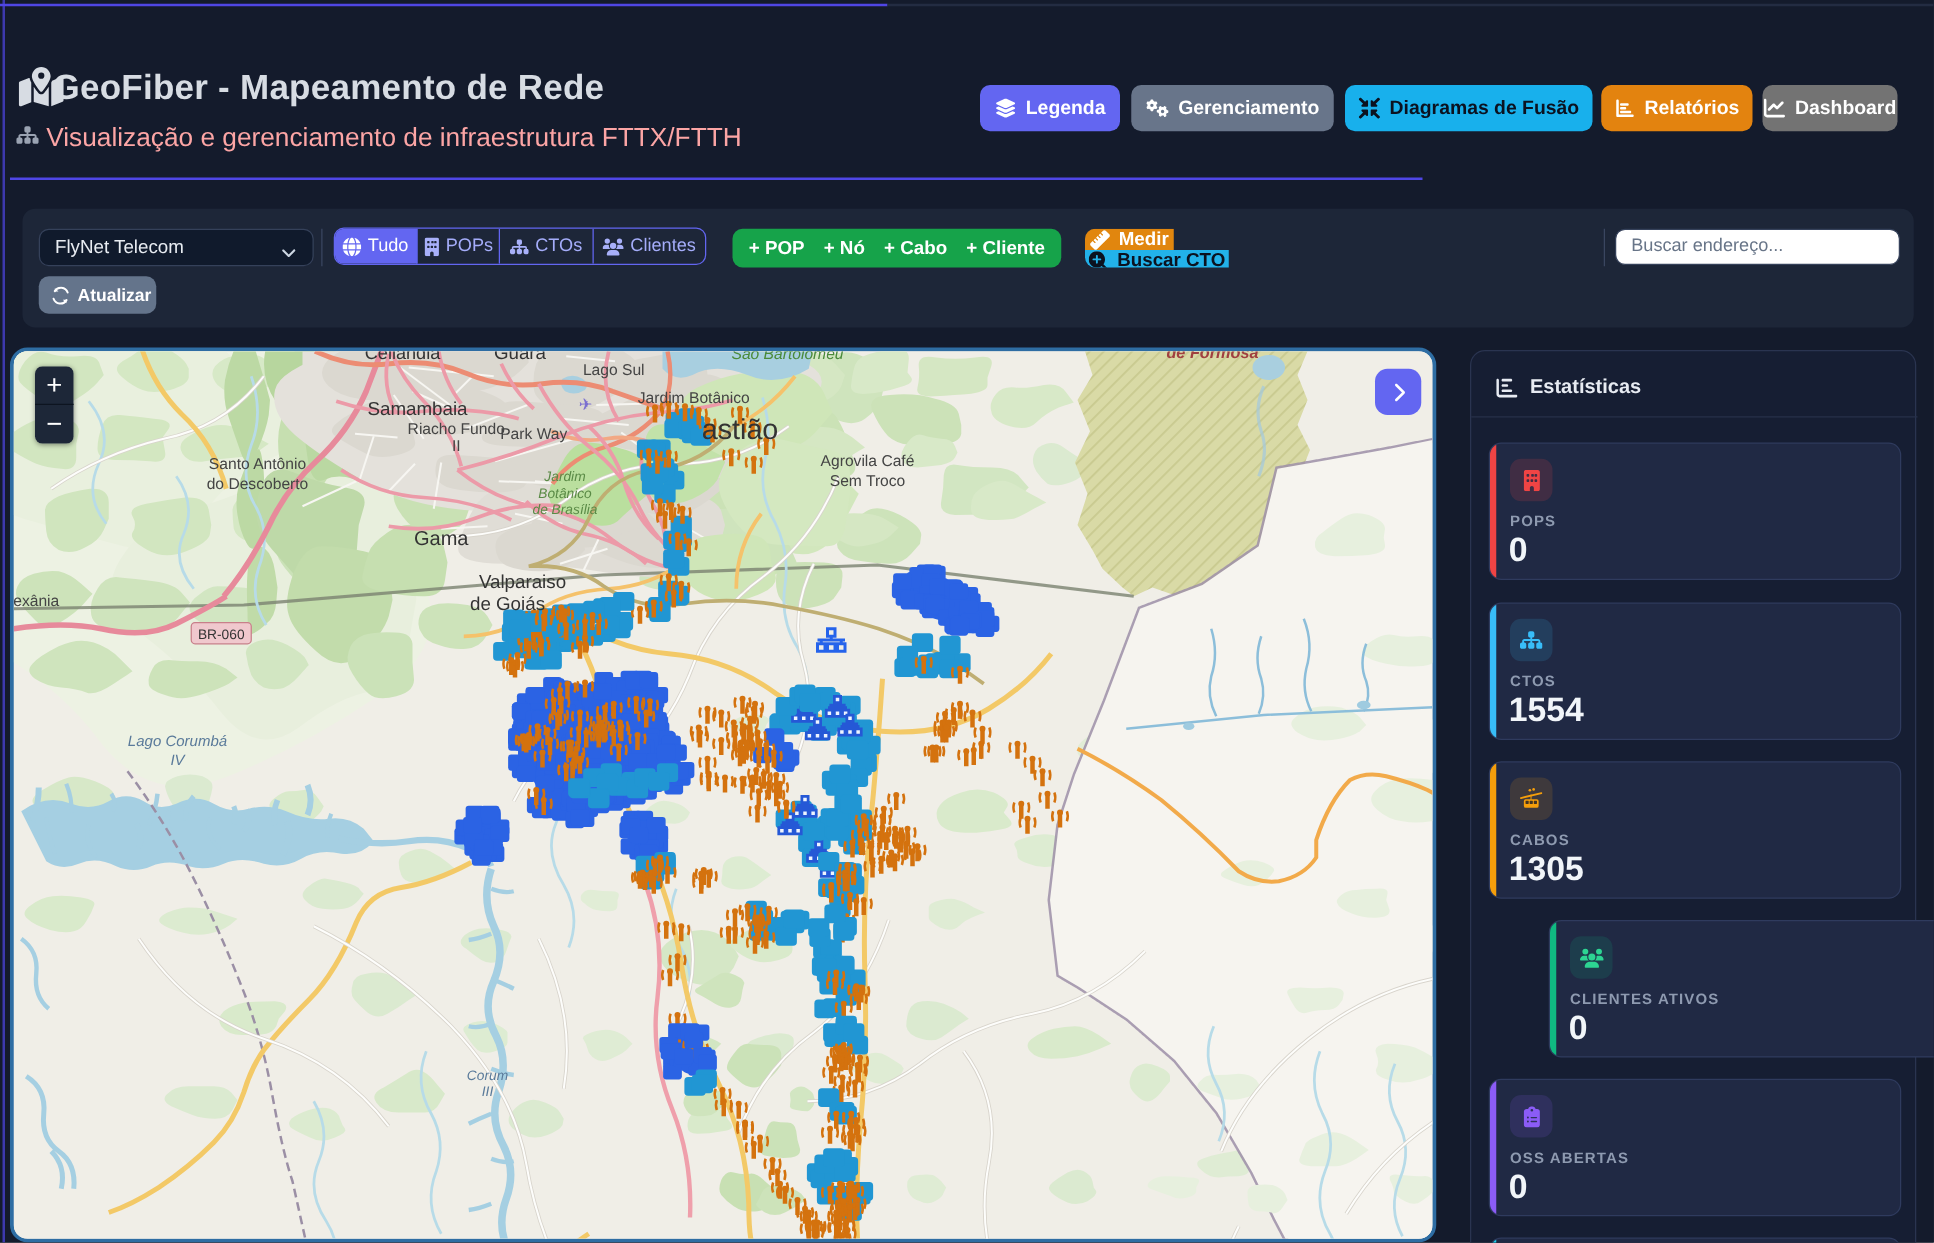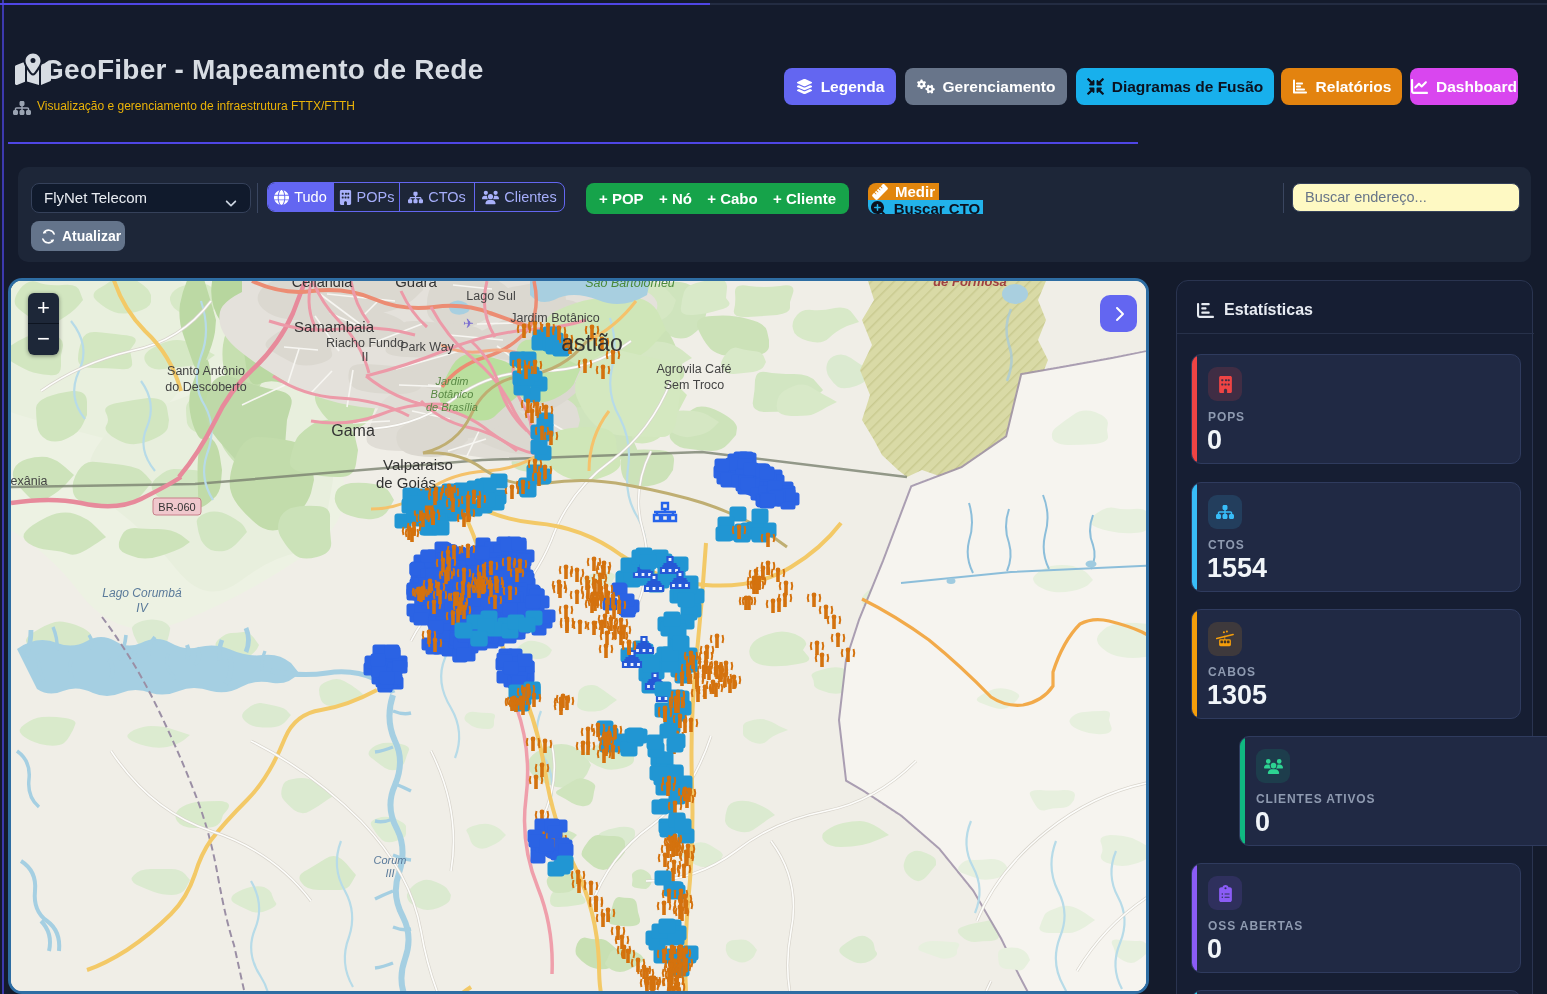--- a/index.html
+++ b/index.html
@@ -4,38 +4,38 @@
 <style>
 * { margin:0; padding:0; box-sizing:border-box; }
 html,body { width:1547px; height:994px; overflow:hidden; background:#141b2c; font-family:"Liberation Sans", sans-serif; }
 .page { position:relative; width:1547px; height:994px; background:#141b2c; }
 .topline { position:absolute; left:0; top:3px; width:710px; height:2px; background:#4f46e5; }
 .topline2 { position:absolute; left:710px; top:3px; width:837px; height:2px; background:#232c42; }
 .leftline { position:absolute; left:2px; top:0; width:2px; height:994px; background:#4f46e5; opacity:.7; }
 
 .h-title { position:absolute; left:42px; top:54px; font-size:28px; font-weight:bold; color:#d7dce3; letter-spacing:.2px;}
 .h-logo { position:absolute; left:15px; top:53px; }
-.h-sub { position:absolute; left:37px; top:99px; font-size:12px; color:#eab308; }
+.h-sub { position:absolute; left:37px; top:99px; font-size:21px; color:#fca5a5; }
 .h-subicon { position:absolute; left:13px; top:100px; }
 .hdr-border { position:absolute; left:8px; top:142px; width:1130px; height:2px; background:#4f46e5; }
 .btn { position:absolute; height:37px; border-radius:8px; color:#fff; font-size:15.5px; font-weight:600; display:flex; align-items:center; justify-content:center; gap:8px; }
 
 .toolbar { position:absolute; left:18px; top:167px; width:1513px; height:95px; background:#1d2638; border-radius:10px; }
 .select { position:absolute; left:31px; top:183px; width:220px; height:30px; background:#101a2c; border:1px solid #35415a; border-radius:8px; color:#e8ecf2; font-size:15px; font-weight:500; line-height:28px; padding-left:12px; }
 .select .chev { position:absolute; right:12px; top:8px; }
 .vsep { position:absolute; top:183px; width:1px; height:30px; background:#3a4660; }
 .seg { position:absolute; left:267px; top:182px; height:30px; display:flex; border:1px solid #6366f1; border-radius:8px; overflow:hidden; }
 .seg > div { display:flex; align-items:center; justify-content:center; gap:5px; font-size:14.5px; color:#a5adfa; border-right:1px solid #6366f1; font-weight:500;}
 .seg > div:last-child { border-right:none; }
 .seg > div.on { background:#6366f1; color:#fff; }
 .seg .w1{width:66px}.seg .w2{width:66px}.seg .w3{width:75px}.seg .w4{width:89px}
 .grn { position:absolute; left:586px; top:183px; width:263px; height:31px; background:#16a34a; border-radius:8px; display:flex; align-items:center; justify-content:space-between; color:#fff; font-size:15px; font-weight:600; padding:0 13px; }
 .grp2 { position:absolute; left:869px; top:183px; height:31px; display:flex; border-radius:8px; overflow:hidden;flex-direction:column; }
 .grp2 > div { display:flex; align-items:center; justify-content:center; gap:7px; font-size:15px; font-weight:600;}
-.search { position:absolute; left:1292px; top:183px; width:228px; height:29px; background:#fef9c3; border:1px solid #35415a; border-radius:8px; color:#687588; font-size:14.5px; line-height:27px; padding-left:12px; }
+.search { position:absolute; left:1292px; top:183px; width:228px; height:29px; background:#ffffff; border:1px solid #35415a; border-radius:8px; color:#687588; font-size:14.5px; line-height:27px; padding-left:12px; }
 .atualizar { position:absolute; left:31px; top:221px; width:94px; height:30px; background:#64748b; border-radius:8px; color:#fff; font-size:14px; font-weight:600; display:flex; align-items:center; gap:6px; padding:0 10px;}
 .atualizar svg,.btn svg,.grp2 svg,.seg svg,.grn svg,.sb-h svg { flex-shrink:0; }
 
 .mapbox { position:absolute; left:8px; top:278px; width:1141px; height:716px; border:3px solid #2e6da3; border-radius:14px; background:#f2efe9; overflow:hidden; }
 .zoomctl { position:absolute; left:17px; top:12px; width:31px; border-radius:6px; overflow:hidden; box-shadow:0 1px 4px rgba(0,0,0,.4);}
 .zoomctl div { width:31px; height:31px; background:#1d2738; color:#fff; font-size:22px; text-align:center; line-height:29px; font-weight:400;}
 .zoomctl div:first-child { border-bottom:1px solid #0d1420; }
 .collapse { position:absolute; right:9px; top:14px; width:37px; height:37px; background:#6366f1; border-radius:10px; color:#fff; display:flex; align-items:center; justify-content:center; }
 
 .sidebar { position:absolute; left:1176px; top:280px; width:357px; height:730px; background:#161e33; border:1px solid #2a3450; border-radius:12px; }
@@ -77,21 +77,21 @@
   <div class="btn" style="left:1076px;top:68px;width:198px;background:#18b0ec;color:#0b1220;font-weight:700;">
     <svg width="17" height="17" viewBox="0 0 512 512" fill="#0b1220">
         <path d="M200 288H88c-21.4 0-32.1 25.8-17 41l32.9 31-99.2 99.3c-6.2 6.2-6.2 16.4 0 22.6l25.4 25.4c6.2 6.2 16.4 6.2 22.6 0L152 408l31.1 33c15.1 15.1 40.9 4.4 40.9-17V312c0-13.3-10.7-24-24-24zm112-64h112c21.4 0 32.1-25.9 17-41l-33-31 99.3-99.3c6.2-6.2 6.2-16.4 0-22.6L481.9 4.7c-6.2-6.2-16.4-6.2-22.6 0L360 104l-31.1-33C313.8 55.9 288 66.6 288 88v112c0 13.3 10.7 24 24 24zm96 136l33-31.1c15.1-15.1 4.4-40.9-17-40.9H312c-13.3 0-24 10.7-24 24v112c0 21.4 25.9 32.1 41 17l31-32.9 99.3 99.3c6.2 6.2 16.4 6.2 22.6 0l25.4-25.4c6.2-6.2 6.2-16.4 0-22.6L408 360zM183 71.1L152 104 52.7 4.7c-6.2-6.2-16.4-6.2-22.6 0L4.7 30.1c-6.2 6.2-6.2 16.4 0 22.6L104 152l-33 31.1C55.9 198.2 66.6 224 88 224h112c13.3 0 24-10.7 24-24V88c0-21.4-25.8-32.1-41-16.9z"></path>
       </svg>
     Diagramas de Fusão</div>
   <div class="btn" style="left:1281px;top:68px;width:121px;background:#e3830f;">
     <svg width="16" height="17" viewBox="0 0 512 512" fill="#fff">
         <path d="M64 32C46.3 32 32 46.3 32 64V448c0 17.7 14.3 32 32 32H448c17.7 0 32-14.3 32-32s-14.3-32-32-32H96V64c0-17.7-14.3-32-32-32zm96 96c-17.7 0-32 14.3-32 32s14.3 32 32 32H320c17.7 0 32-14.3 32-32s-14.3-32-32-32H160zm0 96c-17.7 0-32 14.3-32 32s14.3 32 32 32h96c17.7 0 32-14.3 32-32s-14.3-32-32-32H160zm0 96c-17.7 0-32 14.3-32 32s14.3 32 32 32H384c17.7 0 32-14.3 32-32s-14.3-32-32-32H160z"></path>
       </svg>
     Relatórios</div>
-  <div class="btn" style="left:1410px;top:68px;width:108px;background:#d946ef;">
+  <div class="btn" style="left:1410px;top:68px;width:108px;background:#737373;">
     <svg width="17" height="17" viewBox="0 0 512 512" fill="#fff">
         <path d="M64 64c0-17.7-14.3-32-32-32S0 46.3 0 64V400c0 44.2 35.8 80 80 80H480c17.7 0 32-14.3 32-32s-14.3-32-32-32H80c-8.8 0-16-7.2-16-16V64zm406.6 86.6c12.5-12.5 12.5-32.8 0-45.3s-32.8-12.5-45.3 0L320 210.7l-57.4-57.4c-12.5-12.5-32.8-12.5-45.3 0l-112 112c-12.5 12.5-12.5 32.8 0 45.3s32.8 12.5 45.3 0L240 221.3l57.4 57.4c12.5 12.5 32.8 12.5 45.3 0l128-128z"></path>
       </svg>
     Dashboard</div>
 
   <div class="toolbar"></div>
   <div class="select">FlyNet Telecom
     <span class="chev"><svg width="14" height="14" viewBox="0 0 448 512" fill="#cbd5e1">
           <path d="M201.4 342.6c12.5 12.5 32.8 12.5 45.3 0l160-160c12.5-12.5 12.5-32.8 0-45.3s-32.8-12.5-45.3 0L224 274.7 86.6 137.4c-12.5-12.5-32.8-12.5-45.3 0s-12.5 32.8 0 45.3l160 160z"></path>
         </svg></span>

